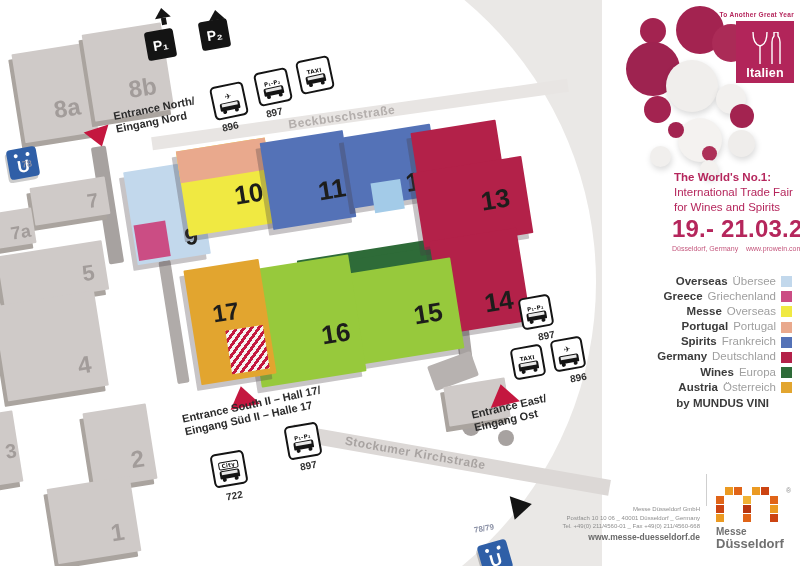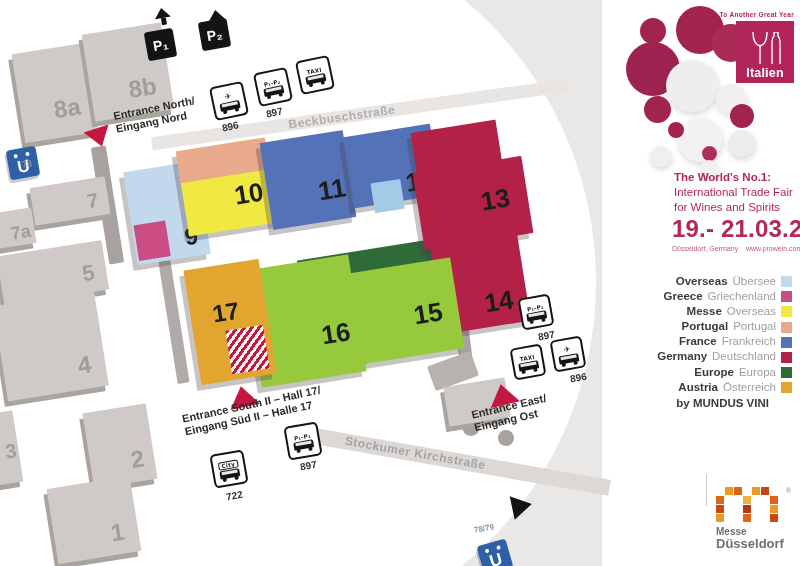--- a/index.html
+++ b/index.html
@@ -296,42 +296,48 @@
         <span class="len">Messe</span>
         <span class="lde">Overseas</span>
         <span class="lsw" style="background: rgb(240, 233, 66);"></span>
       </div>
     <div class="lrow">
         <span class="len">Portugal</span>
         <span class="lde">Portugal</span>
         <span class="lsw" style="background: rgb(233, 169, 141);"></span>
       </div>
     <div class="lrow">
-        <span class="len">France</span>
+        <span class="len">Spirits</span>
         <span class="lde">Frankreich</span>
         <span class="lsw" style="background: rgb(84, 114, 183);"></span>
       </div>
     <div class="lrow">
         <span class="len">Germany</span>
         <span class="lde">Deutschland</span>
         <span class="lsw" style="background: rgb(179, 33, 73);"></span>
       </div>
     <div class="lrow">
-        <span class="len">Europe</span>
+        <span class="len">Wines</span>
         <span class="lde">Europa</span>
         <span class="lsw" style="background: rgb(46, 107, 56);"></span>
       </div>
     <div class="lrow">
         <span class="len">Austria</span>
         <span class="lde">Österreich</span>
         <span class="lsw" style="background: rgb(226, 165, 47);"></span>
       </div>
     <div class="lextra">by MUNDUS VINI</div>
   </div>
 
+  <div class="abs addr" style="left:515px;top:505px;">
+    <div>Messe Düsseldorf GmbH</div>
+    <div>Postfach 10 10 06 _ 40001 Düsseldorf _ Germany</div>
+    <div>Tel. +49(0) 211/4560-01 _ Fax +49(0) 211/4560-668</div>
+    <div class="www">www.messe-duesseldorf.de</div>
+  </div>
   <div class="abs vdiv" style="left:706px;top:474px;height:32px;"></div>
   <div class="abs" style="left:716px;top:487px;">
     <div class="mlogo">
       <span style="grid-column:2;grid-row:1;background:#eb9a22;"></span>
       <span style="grid-column:3;grid-row:1;background:#e06418;"></span>
       <span style="grid-column:5;grid-row:1;background:#eb9a22;"></span>
       <span style="grid-column:6;grid-row:1;background:#cc4412;"></span>
       <span style="grid-column:1;grid-row:2;background:#e06418;"></span>
       <span style="grid-column:4;grid-row:2;background:#f0b235;"></span>
       <span style="grid-column:7;grid-row:2;background:#e06418;"></span>

